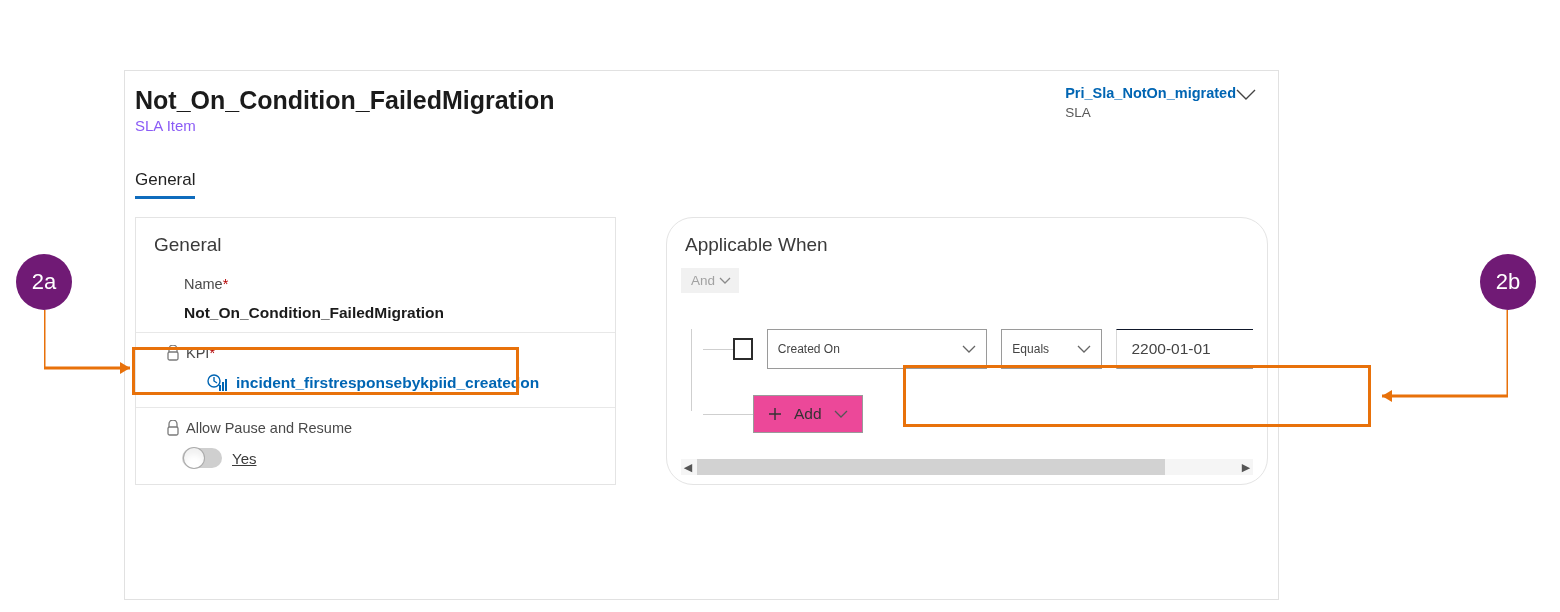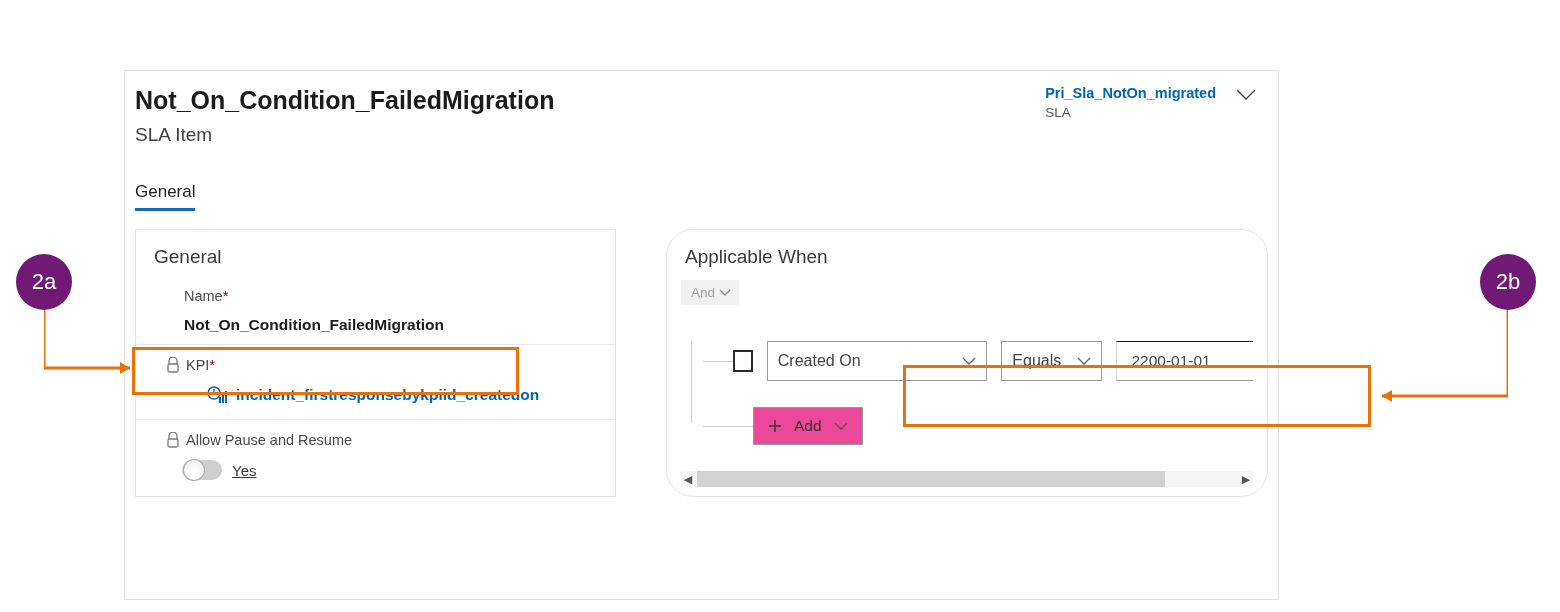--- a/index.html
+++ b/index.html
@@ -3,22 +3,22 @@
 <meta charset="utf-8">
 <style>
   * { box-sizing: border-box; }
   html, body { margin:0; padding:0; font-family:"Segoe UI",Arial,sans-serif; background:#fff; color:#1b1b1b; }
   .canvas { position:relative; width:1560px; height:612px; }
 
   .page { position:absolute; left:124px; top:70px; width:1155px; height:530px; border:1px solid #e1e1e1; background:#fff; }
 
   .header-row { display:flex; align-items:flex-start; justify-content:space-between; padding:14px 22px 0 10px; }
   .title-block .title { font-size:25px; font-weight:600; line-height:1.2; }
-  .title-block .subtitle { font-size:19px; color:#404040; margin-top:9px; }
-  .right-block { display:flex; align-items:flex-start; gap:20px; }
+  .title-block .subtitle { font-size:15px; color:#8b5cf6; margin-top:2px; }
+  .right-block { display:flex; align-items:flex-start; }
   .right-text .link { font-size:14.5px; color:#0065B3; font-weight:600; }
   .right-text .sub  { font-size:13.5px; color:#595959; margin-top:4px; }
   .chevron-btn { margin-top:4px; font-size:18px; color:#444; }
 
   .tabs { margin:36px 0 0 10px; }
   .tab { display:inline-block; font-size:17px; color:#222; padding-bottom:6px; border-bottom:3px solid #0F6CBD; font-weight:400; }
 
   .panels { display:flex; gap:50px; padding:18px 10px 0 10px; }
   .panel { border:1px solid #E4E4E4; background:#fff; }
   .panel.left  { width:498px; }
@@ -40,21 +40,21 @@
   .toggle .thumb { position:absolute; left:2px; top:0; width:20px; height:20px; border-radius:50%; background:#fff; box-shadow:0 0 0 1px #aaa, inset 0 6px 6px rgba(0,0,0,.06); }
   .toggle .cap { font-size:15px; color:#3a3a3a;text-decoration:underline; }
 
   .rule { padding:0 14px 12px 14px; }
   .and-chip { display:inline-flex; align-items:center; gap:4px; background:#f1f1f1; color:#a2a2a2; font-size:13.5px; padding:5px 8px 5px 10px; }
   .tree { position:relative; padding-left:12px; margin-top:4px; }
   .vline { position:absolute; left:10px; top:0; bottom:22px; width:1px; background:#cfcfcf; }
   .row { position:relative; display:flex; align-items:center; gap:14px; margin:36px 0 26px 0; padding-left:40px; }
   .row::before { content:""; position:absolute; left:10px; top:50%; width:30px; height:1px; background:#cfcfcf; }
   .cbx { width:22px; height:22px; border:2px solid #2b2b2b; }
-  .sel { display:inline-flex; align-items:center; justify-content:space-between; border:1px solid #9a9a9a; padding:0 10px; height:40px; font-size:16px; color:#444; background:#fff; }
+  .sel { display:inline-flex; align-items:center; justify-content:space-between; border:1px solid #9a9a9a; padding:0 10px; height:40px; font-size:12px; color:#444; background:#fff; }
   .txtin { display:inline-flex; align-items:center; height:40px; padding:0 10px 0 14px; font-size:15.5px; color:#444; border-top:1px solid #0f172a; border-bottom:1px solid #9a9a9a; border-left:1px solid #d9d9d9; background:#fff; }
   .row2 { position:relative; display:flex; align-items:center; padding-left:60px; margin-top:0; }
   .row2::before { content:""; position:absolute; left:10px; top:50%; width:50px; height:1px; background:#cfcfcf; }
   .addbtn { display:inline-flex; align-items:center; gap:12px; border:1px solid #9a9a9a; padding:0 14px; height:38px; font-size:15.5px; color:#333; background:#ec4899; }
 
   .scroll { margin:14px 14px 6px 14px; height:16px; background:#f5f5f5; position:relative; display:flex; align-items:center; }
   .scroll .arrow { font-size:11px; color:#555; width:14px; text-align:center; }
   .scroll .thumb { flex:1; height:16px; background:#d2d2d2; margin:0 2px; }
   .scroll .gap { width:72px; height:16px; }
 

